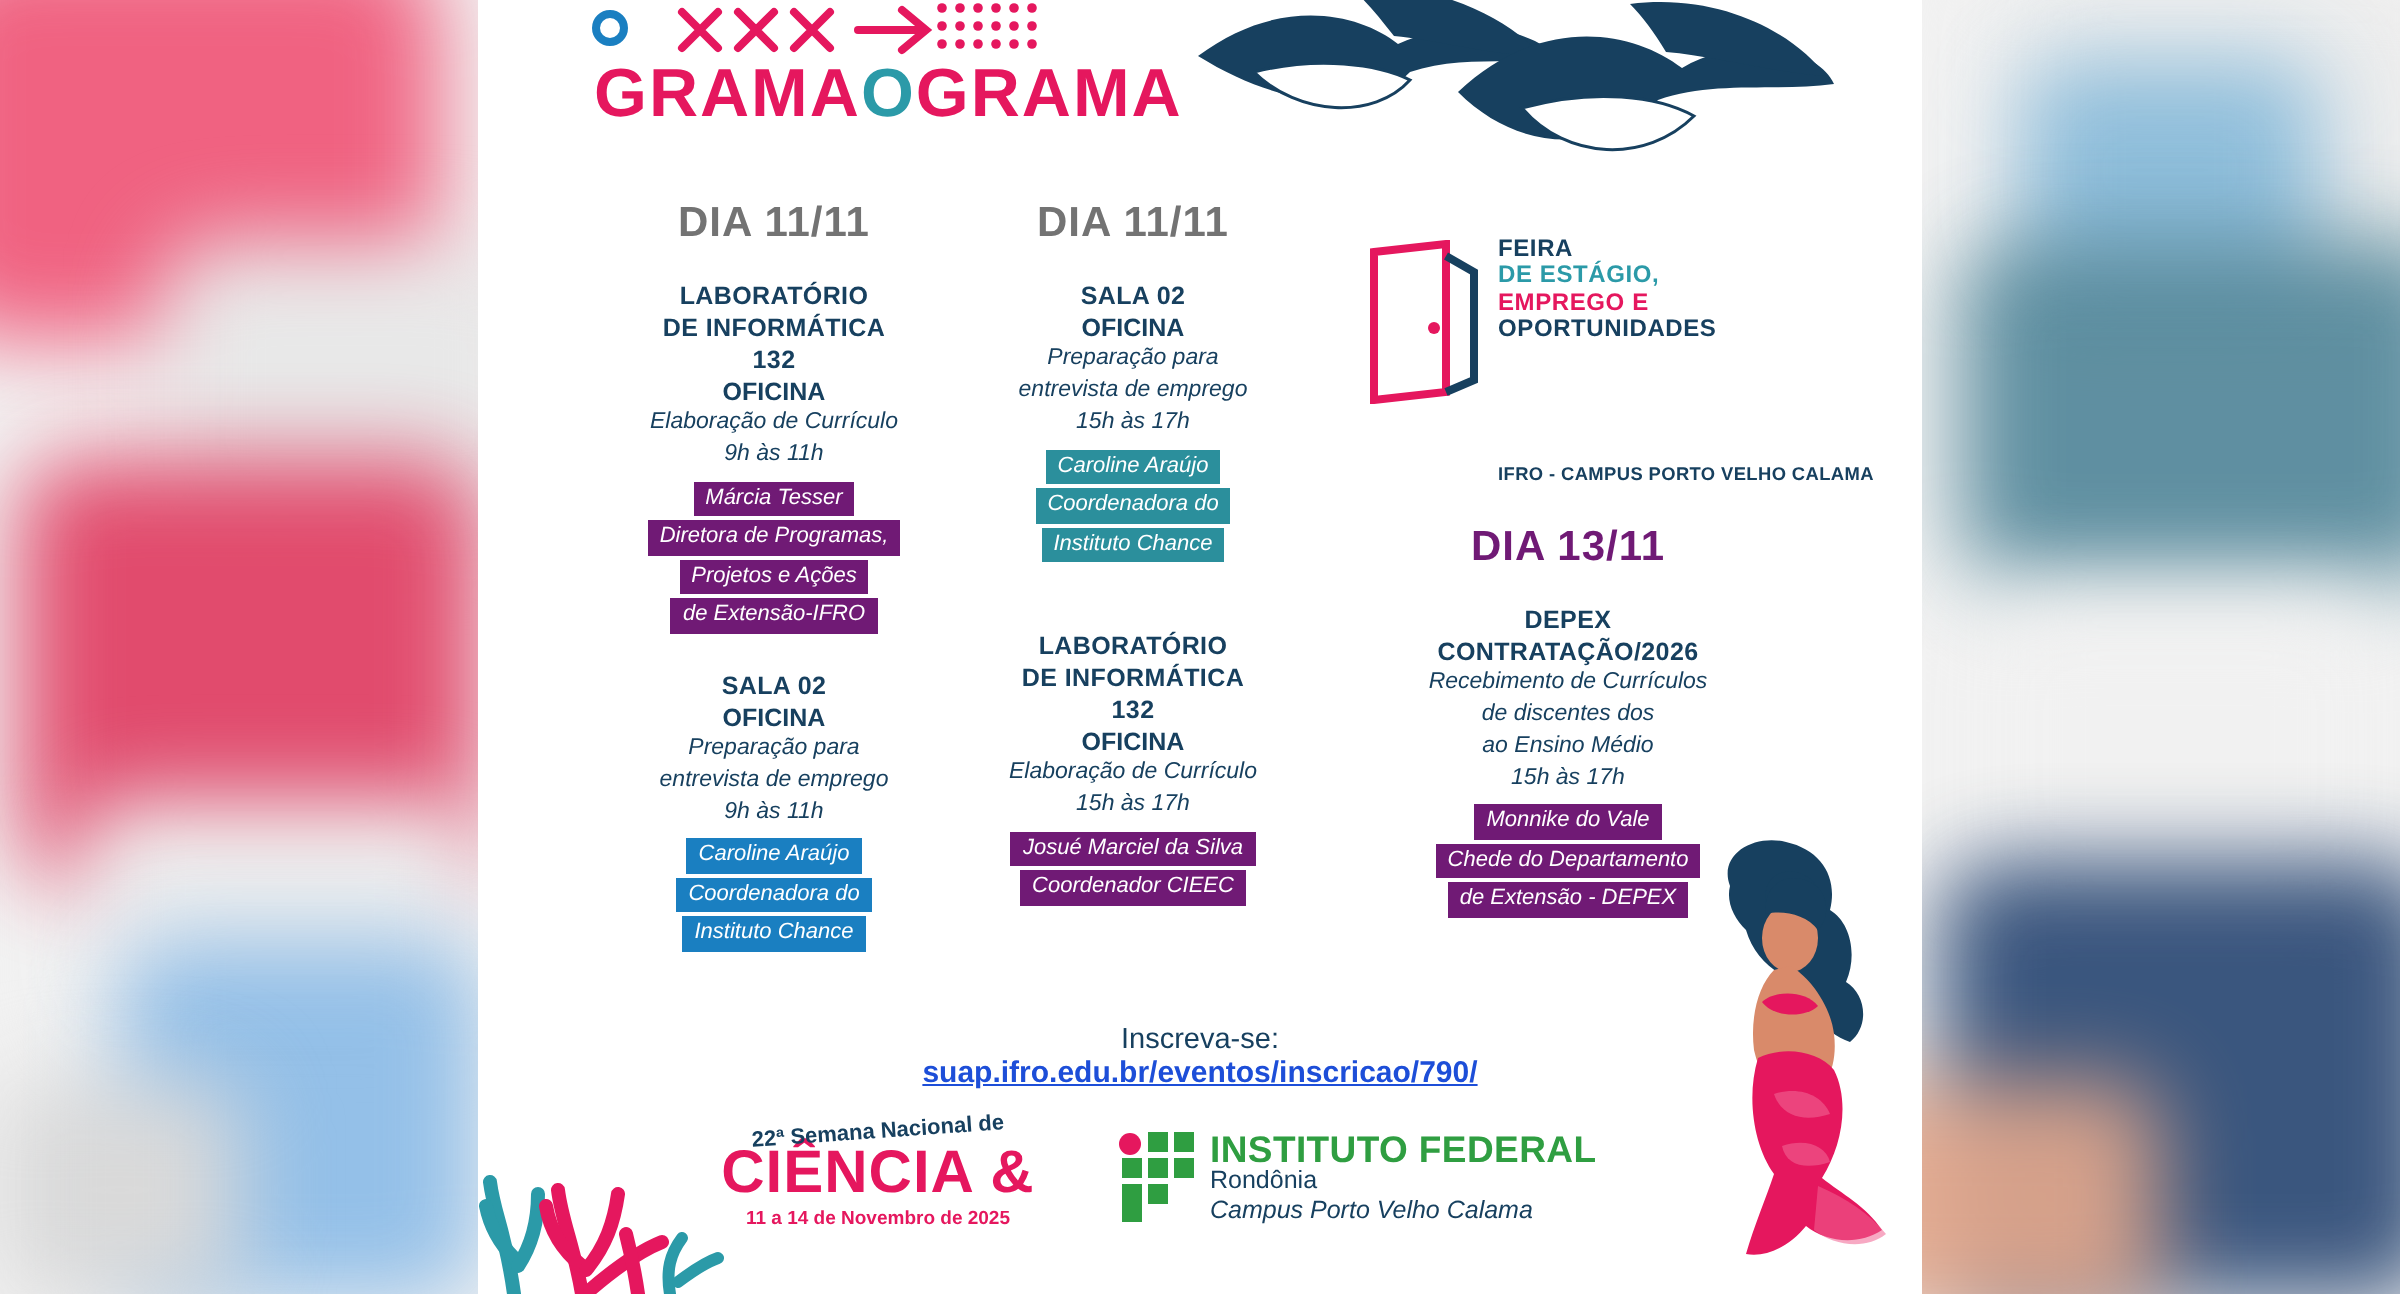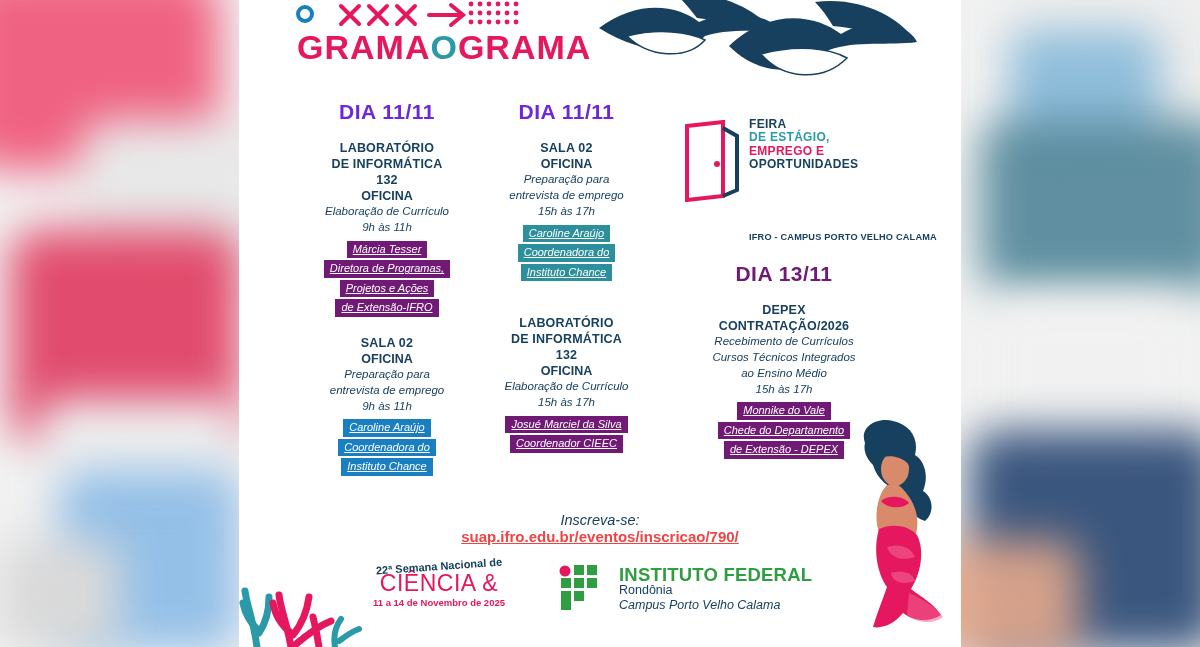--- a/index.html
+++ b/index.html
@@ -54,50 +54,50 @@
   .f3{color:#e5175e;}
   .f4{color:#17405f;}
   .feira-sub{position:absolute;left:70px;top:82px;font-size:9.2px;color:#17405f;font-weight:bold;letter-spacing:.2px;margin-top:32px;}
 
   
   .col{position:absolute;text-align:center;}
   .col1{left:58px;top:100px;width:180px;}
   .col2{left:240px;top:100px;width:175px;}
   .col3{left:420px;top:262px;width:250px;}
 
-  .day{font-size:21px;font-weight:bold;color:#6d28d9;letter-spacing:.5px;margin-bottom:16px;}
+  .day{font-size:21px;font-weight:bold;color:#737373;letter-spacing:.5px;margin-bottom:16px;}
   .day.blue{color:#701a75;}
 
   .place{font-size:12.5px;font-weight:bold;color:#17405f;line-height:1.28;letter-spacing:.2px;}
   .sub{font-size:12.5px;font-weight:bold;color:#17405f;line-height:1.3;}
   .desc{font-size:11.5px;color:#17405f;line-height:1.38;font-style:italic;}
   .time{font-size:11.5px;color:#17405f;line-height:1.38;font-style:italic;}
 
   .tag{display:block;margin:2px auto 0;padding:1px 6px;color:#ffffff;font-size:11px;font-style:italic;line-height:1.4;}
   .tag.pink{background:#701a75;}
   .tag.teal{background:#2b8f9c;}
   .tag.blue{background:#1a7fc1;}
   .tagwrap{margin-top:5px;}
-  .tagwrap .tag{width:max-content;max-width:100%;text-decoration:underline;}
+  .tagwrap .tag{width:max-content;max-width:100%;}
 
   .block{margin-bottom:18px;}
 
   
   .inscreva{position:absolute;left:0;top:512px;width:722px;text-align:center;}
-  .inscreva .lab{font-size:14.5px;color:#17405f;font-style:italic;}
-  .inscreva .link{font-size:15px;color:#ef4444;font-weight:bold;text-decoration:underline;}
+  .inscreva .lab{font-size:14.5px;color:#17405f;}
+  .inscreva .link{font-size:15px;color:#1d4ed8;font-weight:bold;text-decoration:underline;}
 
   
   .snct{position:absolute;left:110px;top:560px;width:180px;text-align:center;}
   .snct .s1{font-size:11px;color:#17405f;font-weight:bold;transform:rotate(-4deg);}
-  .snct .s2{font-size:23px;color:#e5175e;font-weight:normal;line-height:1;letter-spacing:.5px;}
+  .snct .s2{font-size:30px;color:#e5175e;font-weight:bold;line-height:1;letter-spacing:.5px;}
   .snct .s3{font-size:19px;color:#e5175e;font-weight:bold;line-height:1.05;letter-spacing:.5px;}
   .snct .s4{font-size:9.5px;color:#e5175e;font-weight:bold;margin-top:2px;}
 
-  .ifro{position:absolute;left:320px;top:565px;display:flex;align-items:flex-start;gap:14px;}
+  .ifro{position:absolute;left:320px;top:565px;display:flex;align-items:center;gap:0;}
   .ifro-grid{width:46px;height:46px;position:relative;}
   .ifro-txt .i1{font-size:18.5px;font-weight:bold;color:#2f9e41;letter-spacing:.2px;line-height:1.05;}
   .ifro-txt .i2{font-size:12.5px;color:#17405f;line-height:1.1;}
   .ifro-txt .i3{font-size:12.5px;color:#17405f;font-style:italic;line-height:1.15;}
 
   
   .mermaid{position:absolute;right:2px;bottom:0;width:130px;height:230px;}
   .coral{position:absolute;left:0;bottom:0;width:125px;height:110px;}
 </style>
 </head>
@@ -259,21 +259,21 @@
 
   <div class="col col3">
     <div class="day blue">DIA 13/11</div>
 
     <div class="block">
       <div class="place">
         <div>DEPEX</div>
         <div>CONTRATAÇÃO/2026</div>
       </div>
       <div class="desc">Recebimento de Currículos</div>
-      <div class="desc">Cursos Técnicos Integrados</div>
+      <div class="desc">de discentes dos</div>
       <div class="desc">ao Ensino Médio</div>
       <div class="time">15h às 17h</div>
       <div class="tagwrap">
         <span class="tag pink">Monnike do Vale</span>
         <span class="tag pink">Chede do Departamento</span>
         <span class="tag pink">de Extensão - DEPEX</span>
       </div>
     </div>
   </div>
 

